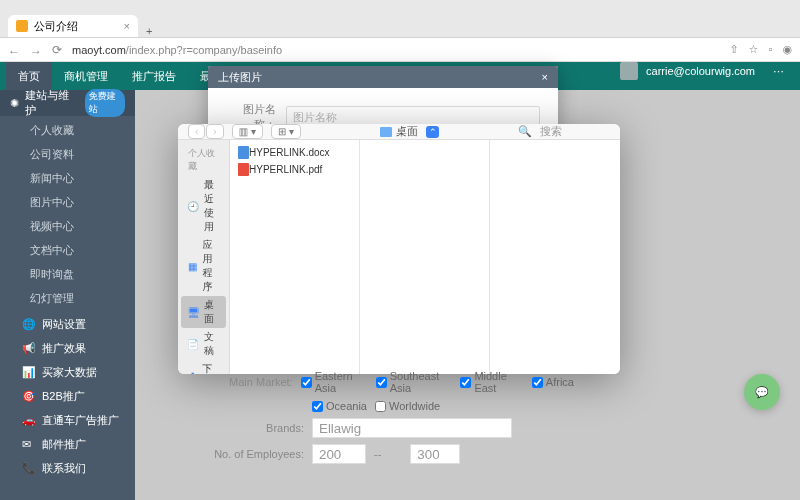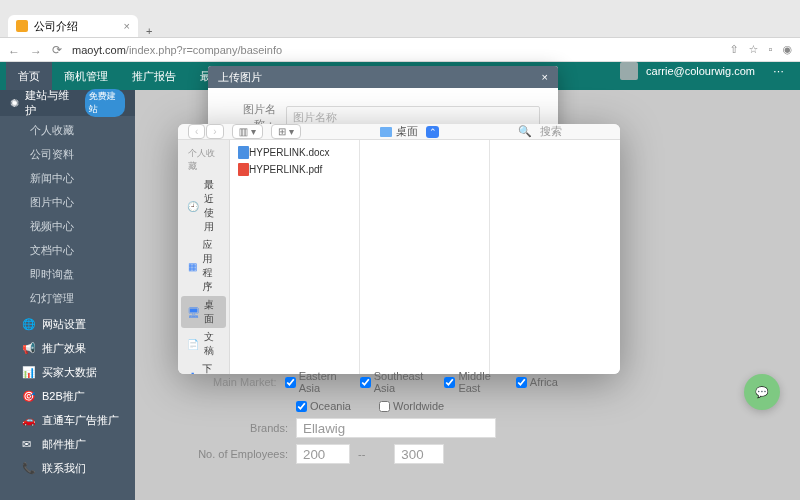--- a/index.html
+++ b/index.html
@@ -52,21 +52,21 @@
 .fd-sh{color:#9a9a9a;font-size:9px;padding:3px 10px}
 .fd-si{display:flex;align-items:center;padding:2px 10px;gap:5px;font-size:10px;color:#444}
 .fd-si.sel{background:#c6c6c6;border-radius:3px;margin:0 3px;padding:2px 7px}
 .fd-ico{width:11px;height:11px;display:inline-flex;align-items:center;justify-content:center}
 .fd-cols{flex:1;display:flex;background:#fff}
 .fd-col{width:130px;border-right:1px solid #e4e4e4;padding:4px 0}
 .fd-file{display:flex;align-items:center;padding:2px 8px;font-size:10px;color:#333}
 .fd-fi{width:11px;height:13px;border-radius:1px}
 .fd-fi.docx{background:#4a90e2}
 .fd-fi.pdf{background:#e74c3c}
-.form-area{position:absolute;left:198px;top:370px;width:360px}
+.form-area{position:absolute;left:214px;top:370px;width:360px}
 .fr{display:flex;align-items:center;gap:8px;margin-bottom:6px;font-size:11px;color:#888}
 .fr label{width:90px;text-align:right;color:#888}
 .cb{display:flex;align-items:center;gap:3px;color:#666}
 input[type=checkbox]{width:11px;height:11px}
 .txt-input{border:1px solid #ddd;height:20px;padding:0 6px;color:#999;border-radius:0}
 .chat-btn{position:absolute;right:20px;bottom:90px;width:36px;height:36px;background:#7ec982;border-radius:50%;display:flex;align-items:center;justify-content:center;color:#fff;box-shadow:0 2px 8px rgba(0,0,0,0.2)}
 </style>
 </head>
 <body>
 
@@ -249,21 +249,21 @@
           <span>Middle East</span>
         </span>
         <span class="cb">
           <input type="checkbox" checked="" style="">
           <span>Africa</span>
         </span>
       </div>
   </div>
   <div class="fr">
     <label></label>
-    <div id="mk2" style="display:flex;gap:28px">
+    <div id="mk2" style="display:flex;gap:8px">
         <span class="cb">
           <input type="checkbox" checked="" style="">
           <span>Oceania</span>
         </span>
         <span class="cb">
           <input type="checkbox" style="">
           <span>Worldwide</span>
         </span>
       </div>
   </div>

